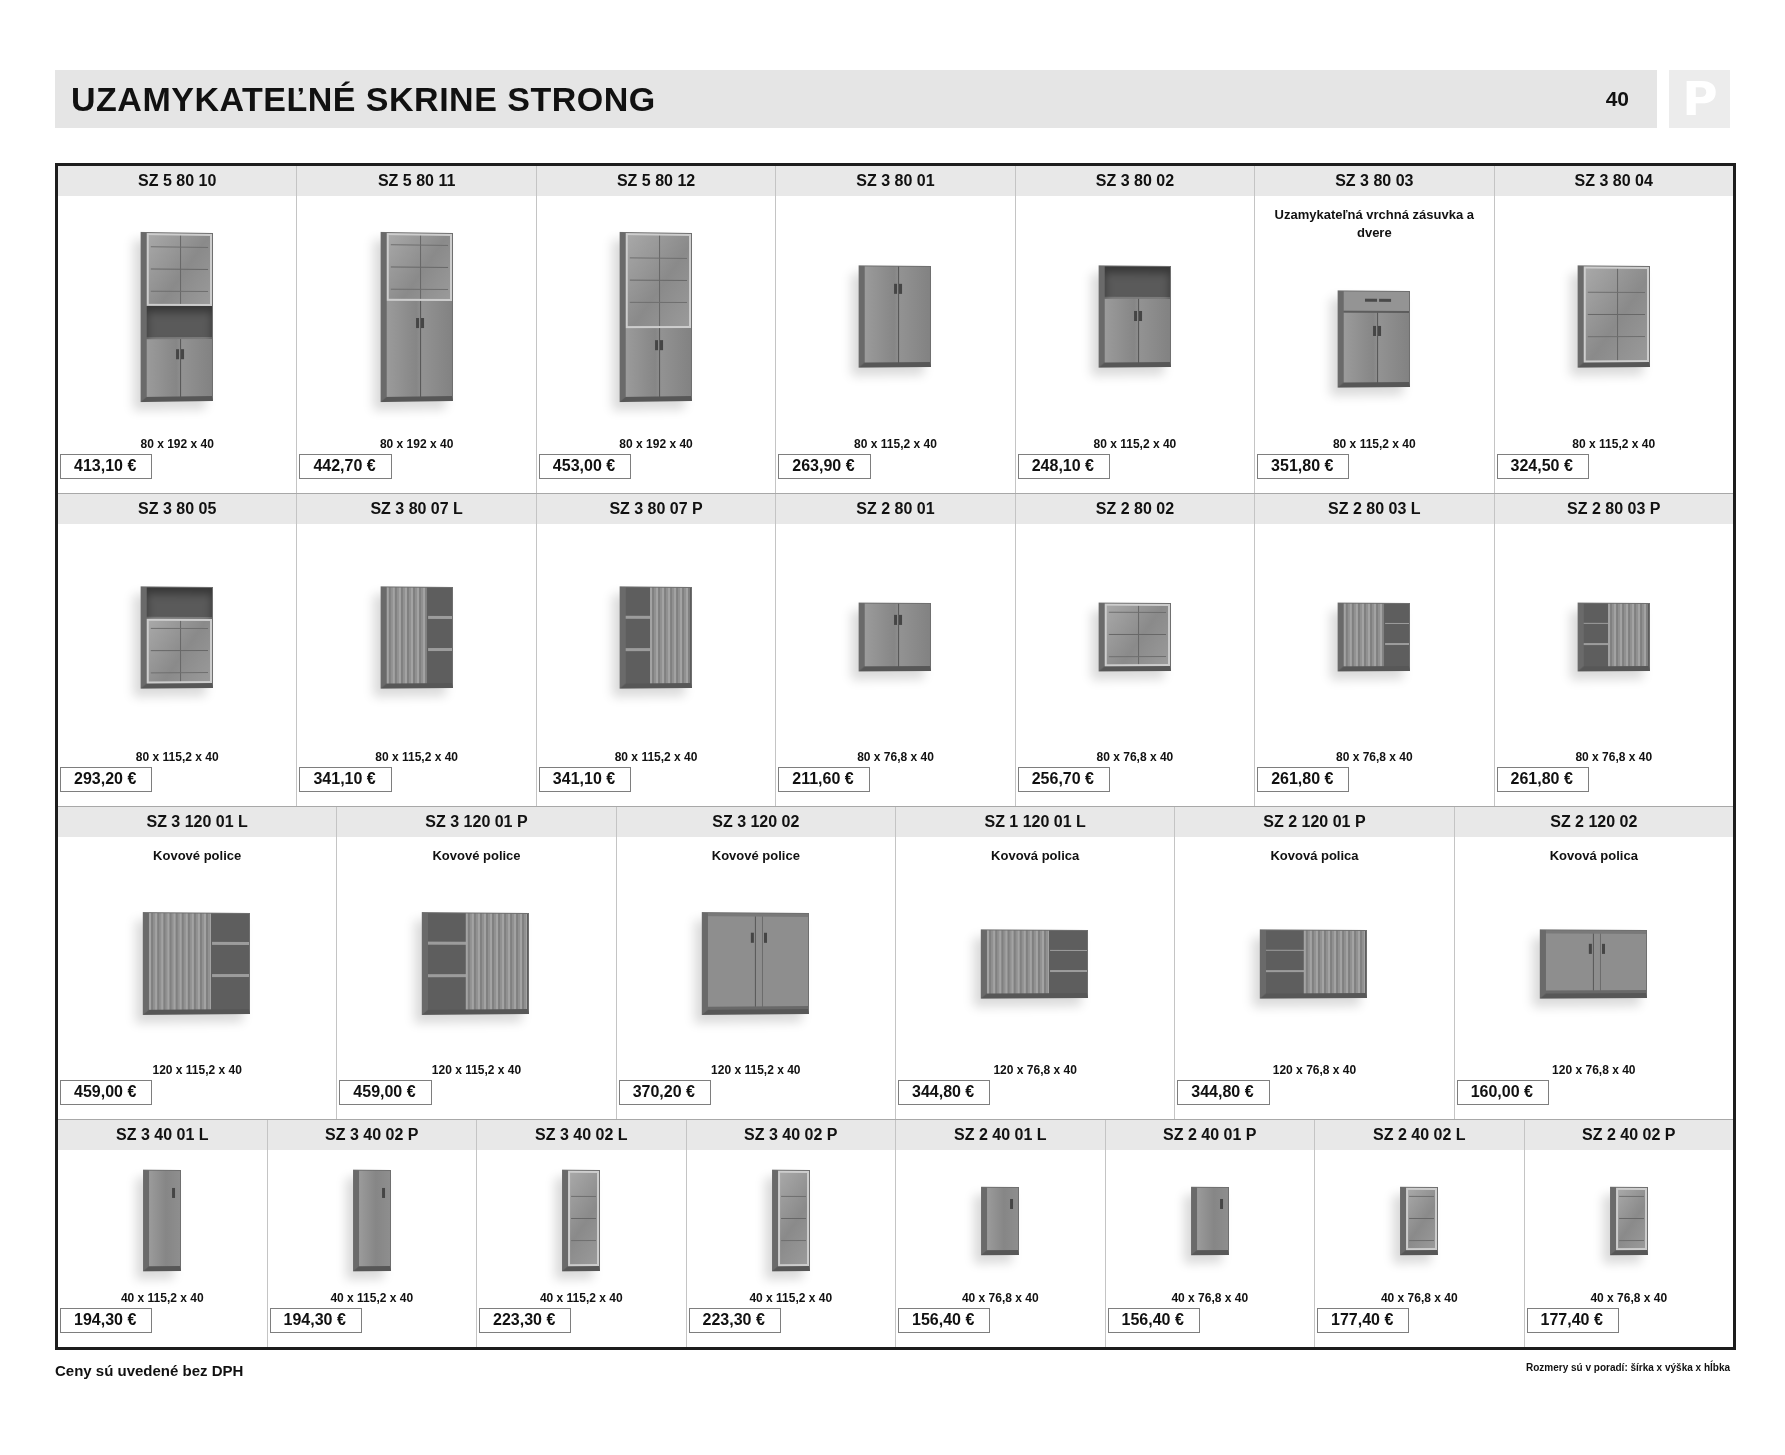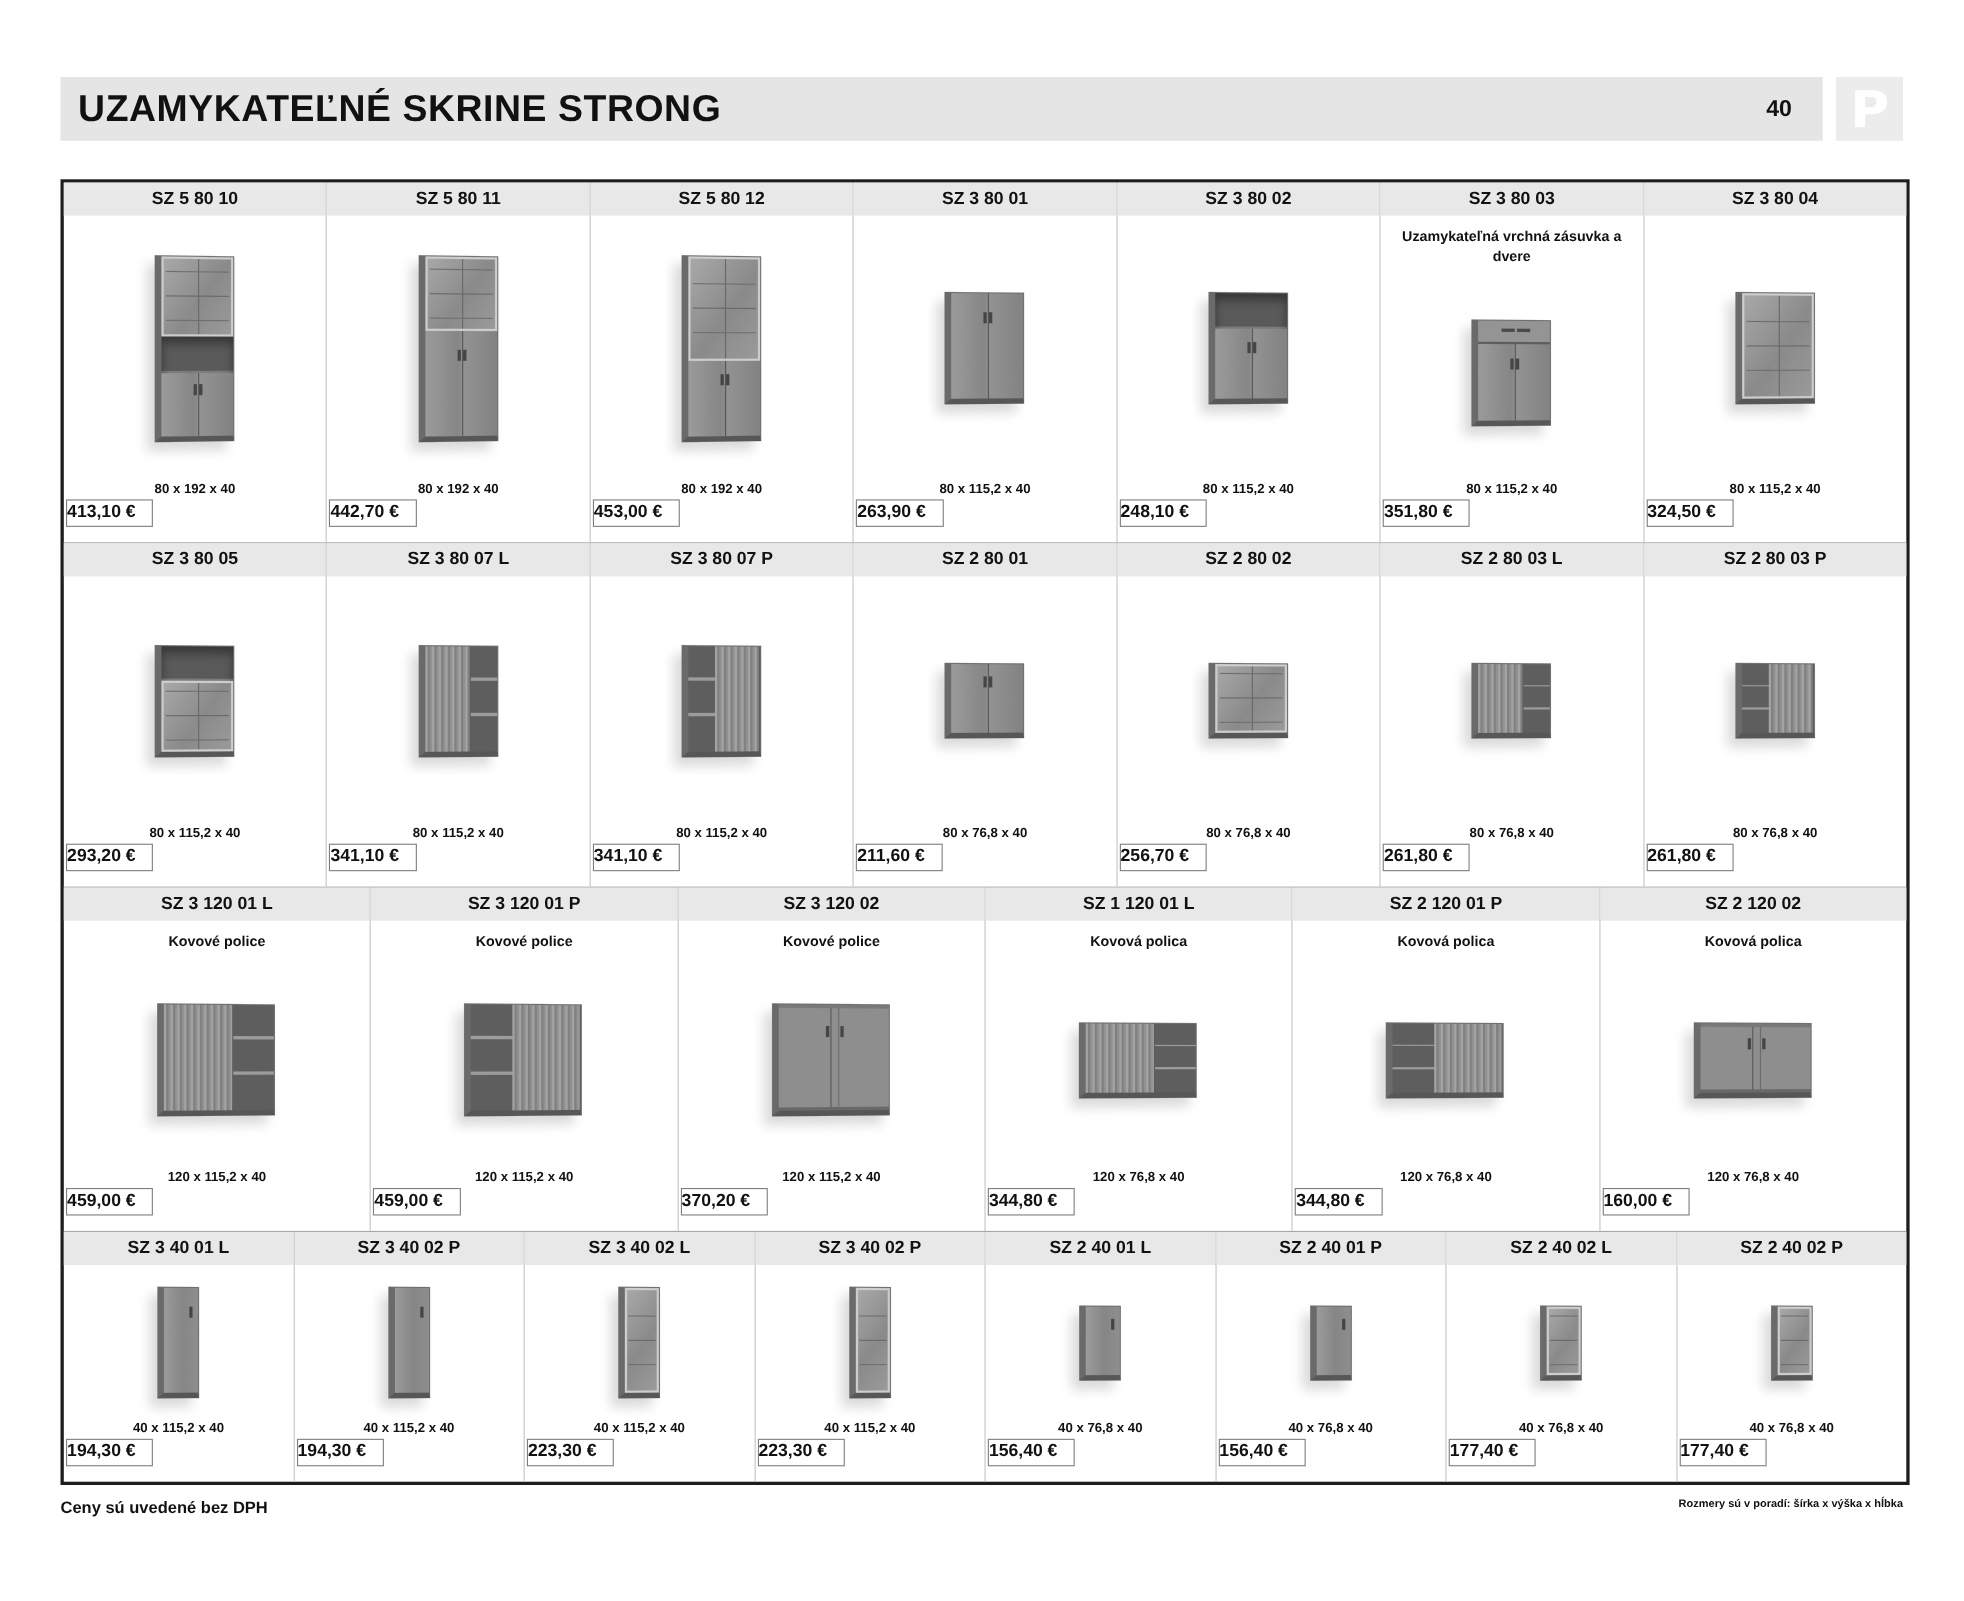--- a/index.html
+++ b/index.html
@@ -17,34 +17,34 @@
           background:#ececec; display:flex; align-items:center; justify-content:center; }
   .logo-p { color:#ffffff; font-size:46px; font-weight:bold;
             font-family:"DejaVu Sans", sans-serif; transform:scaleX(1.05); }
 
   
   .ptable { position:absolute; left:55px; top:163px; width:1675px;
             border:3px solid #1d1d1d; background:#fff; }
   .prow { display:flex; }
   .prow + .prow { border-top:1px solid #a8a8a8; }
   .prow:nth-child(1){ height:327px;border-radius:21px; }
-  .prow:nth-child(2){ height:312px; }
+  .prow:nth-child(2){ height:312px;justify-content:center; }
   .prow:nth-child(3){ height:312px; }
   .prow:nth-child(4){ height:227px; }
   .pcell { flex:1 1 0; min-width:0; display:flex; flex-direction:column; position:relative; }
   .pcell + .pcell { border-left:1px solid #c4c4c4; }
 
   .phead { height:30px; line-height:30px; background:#e8e8e8; text-align:center;
            font-size:16px; font-weight:bold; white-space:nowrap; }
   .pnote { margin:10px 8px 0; font-size:13px; font-weight:bold; text-align:center; line-height:1.35; }
   .pfig { flex:1 1 auto; display:flex; align-items:center; justify-content:center; }
   .pdims { font-size:12px; font-weight:bold; text-align:center; margin-bottom:3px; white-space:nowrap; }
   .pricebar { height:30px; margin:0 0 9px 2px; }
   .pprice { display:inline-block; border:1px solid #7e7e7e; background:#fff;
-            font-size:16px; font-weight:bold; padding:2px 15px 3px 0; }
+            font-size:16px; font-weight:bold; padding:2px 15px 3px 13px; }
 
   
   .cab { position:relative; }
   .cab-inner { width:100%; height:100%; box-sizing:border-box; display:flex; flex-direction:column;
                background:#8d8d8d; border:1px solid #6f6f6f; border-left:6px solid #6a6a6a;
                border-bottom:5px solid #575757;
                transform:perspective(700px) rotateY(7deg); transform-origin:100% 50%;
                box-shadow:-7px 8px 10px rgba(0,0,0,.15); }
   .sec { position:relative; overflow:hidden; flex-basis:0; }
   .sec.wood  { background:linear-gradient(90deg,#9b9b9b,#868686 45%,#929292 55%,#828282); }

